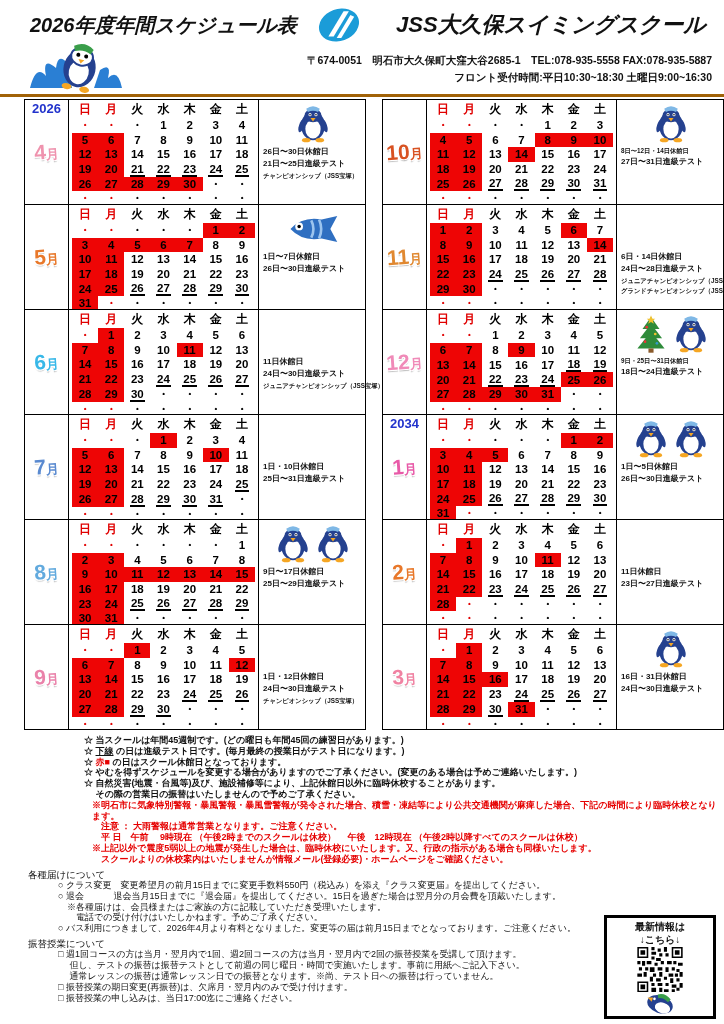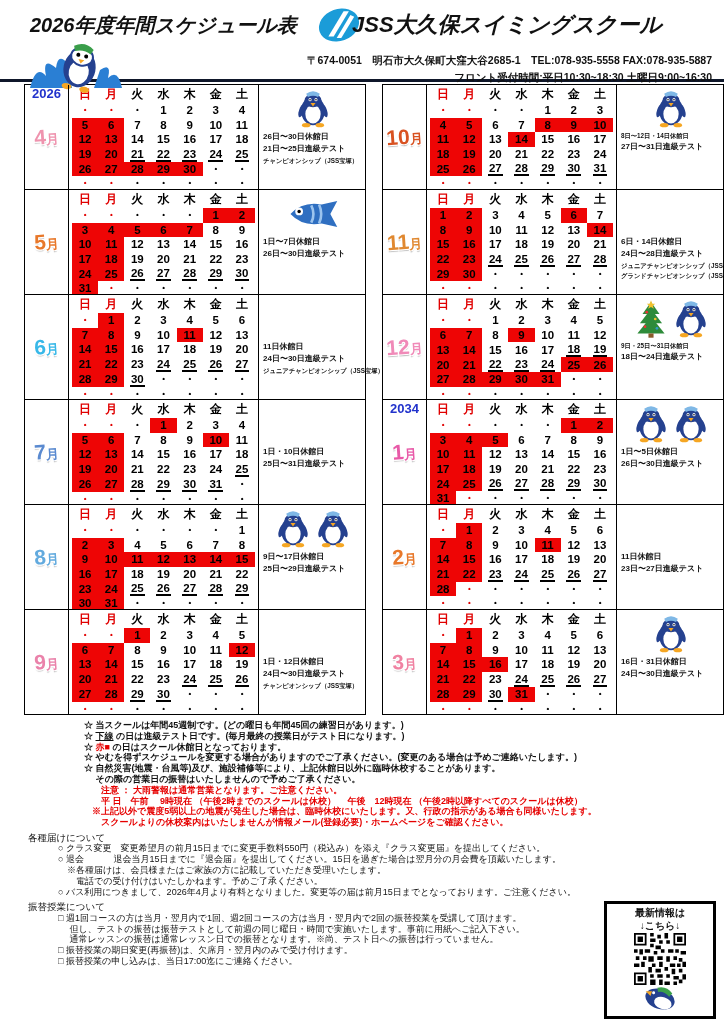--- a/index.html
+++ b/index.html
@@ -1,22 +1,22 @@
 <!DOCTYPE html>
 <html><head>
 <meta charset="utf-8">
 <style>
   * { box-sizing: border-box; margin: 0; padding: 0; }
   html,body { width: 724px; height: 1024px; background: #fff; overflow: hidden;
     font-family: "Liberation Sans", sans-serif; color: #111; }
   
-  .header { position: relative; height: 82px; border-bottom: 3px solid #0f172a; }
+  .header { position: relative; height: 97px; border-bottom: 3px solid #a16207; }
   .title { position: absolute; left: 30px; top: 12px; font-size: 20px; font-weight: bold; font-style: italic; letter-spacing: 0px; }
   .logo { position: absolute; left: 316px; top: 6px; width: 46px; height: 38px; }
-  .school-name { position: absolute; left: 352px; top: 10px; font-size: 22px; font-weight: bold; font-style: italic; }
+  .school-name { position: absolute; left: 396px; top: 10px; font-size: 22px; font-weight: bold; font-style: italic; }
   .header-mascot { position: absolute; left: 28px; top: 42px; width: 96px; height: 52px; }
   .addr-wrap { position: absolute; right: 12px; top: 52px; text-align: right; font-size: 10.5px; font-weight: bold; line-height: 1.6; }
   
   .cal-grid { display: flex; gap: 16px; padding: 2px 10px 0 24px; }
   .cal-column { display: flex; flex-direction: column; }
   .month-block { width: 342px; height: 106px; border: 1px solid #000; margin-top: -1px; display: flex; background: #fff; }
   .month-block.first { margin-top: 0; }
   .icon-col { width: 44px; border-right: 1px solid #000; position: relative; flex: none; }
   .year-label { text-align: center; font-size: 13px; font-weight: bold; color: #2233cc; padding-top: 1px; }
   .month-icon { position: absolute; left: 0; right: 0; top: 50%; transform: translateY(-50%) rotate(-4deg); text-align: center; font-size: 21px; font-weight: bold;
@@ -39,21 +39,21 @@
   .note-line.small { font-size: 6.3px; }
   
   .star-notes { margin: 5px 0 0 84px; font-size: 9px; font-weight: bold; line-height: 1.2; }
   .star-notes .red { color: #e60000; }
   .star-notes .ul { text-decoration: underline; text-underline-offset: 1px; }
   .red-notice { margin-left: 92px; color: #e60000; font-size: 9px; font-weight: bold; line-height: 1.2; }
   .section { margin: 4px 0 0 28px; font-size: 9px; font-weight: normal; line-height: 1.2; }
   .section .heading { font-size: 9.5px; }
   .section .line { margin-left: 30px; white-space: pre-wrap; }
   
-  .qr-box { position: absolute; right: 8px; bottom: 5px; width: 112px; height: 118px; border: 3px solid #000; background: #fff;
+  .qr-box { position: absolute; right: 8px; bottom: 5px; width: 112px; height: 104px; border: 3px solid #000; background: #fff;
     display: flex; flex-direction: column; align-items: center; padding-top: 3px; }
   .qr-box .t { font-size: 10px; font-weight: bold; line-height: 1.25; }
   .qr-box svg.qr { width: 52px; height: 52px; margin-top: 1px; }
   .qr-box svg.pg { width: 40px; height: 26px; margin-top: 1px; }
   .page { position: relative; width: 724px; height: 1024px; }
 </style>
 </head>
 <body>
 
 <div class="page">
@@ -1158,20 +1158,21 @@
     <div>☆ 当スクールは年間45週制です。(どの曜日も年間45回の練習日があります。)</div>
     <div><span>☆ </span><span class="ul">下線</span><span> の日は進級テスト日です。(毎月最終の授業日がテスト日になります。)</span></div>
     <div><span>☆ </span><span class="red">赤■</span><span> の日はスクール休館日となっております。</span></div>
     <div>☆ やむを得ずスケジュールを変更する場合がありますのでご了承ください。(変更のある場合は予めご連絡いたします。)</div>
     <div>☆ 自然災害(地震・台風等)及び、施設補修等により、上記休館日以外に臨時休校することがあります。</div>
     <div>　 その際の営業日の振替はいたしませんので予めご了承ください。</div>
   </div>
 
   <div class="red-notice">
 
+  <div class="rn-line">※明石市に気象特別警報・暴風警報・暴風雪警報が発令された場合、積雪・凍結等により公共交通機関が麻痺した場合、下記の時間により臨時休校となります。</div>
       <div class="rn-line">　注意 ： 大雨警報は通常営業となります。ご注意ください。</div>
       <div class="rn-line">　平 日　午前　 9時現在 （午後2時までのスクールは休校）　 午後　12時現在 （午後2時以降すべてのスクールは休校）</div>
       <div class="rn-line">※上記以外で震度5弱以上の地震が発生した場合は、臨時休校にいたします。又、行政の指示がある場合も同様いたします。</div>
       <div class="rn-line">　スクールよりの休校案内はいたしませんが情報メール(登録必要)・ホームページをご確認ください。</div>
     </div>
 
   <div class="section">
     <div class="heading">各種届けについて</div>
     <div>
 

